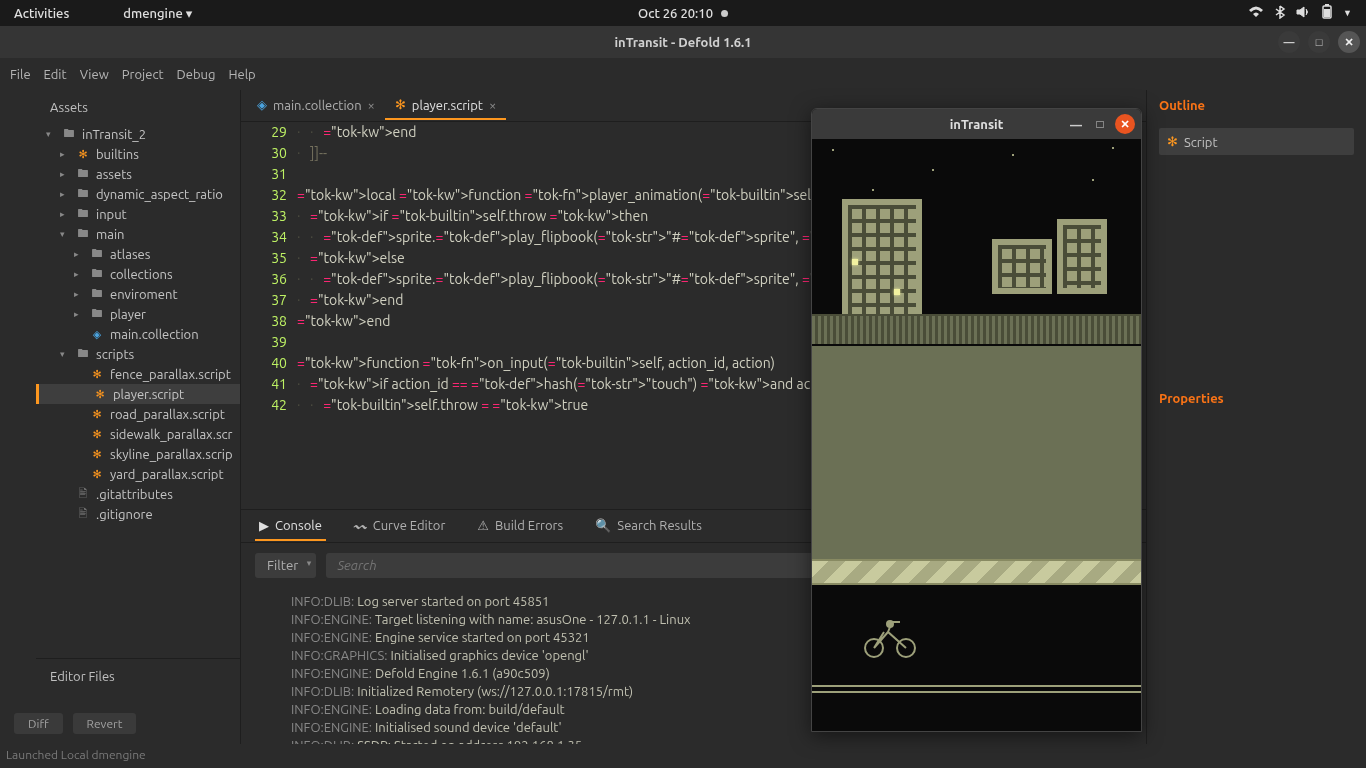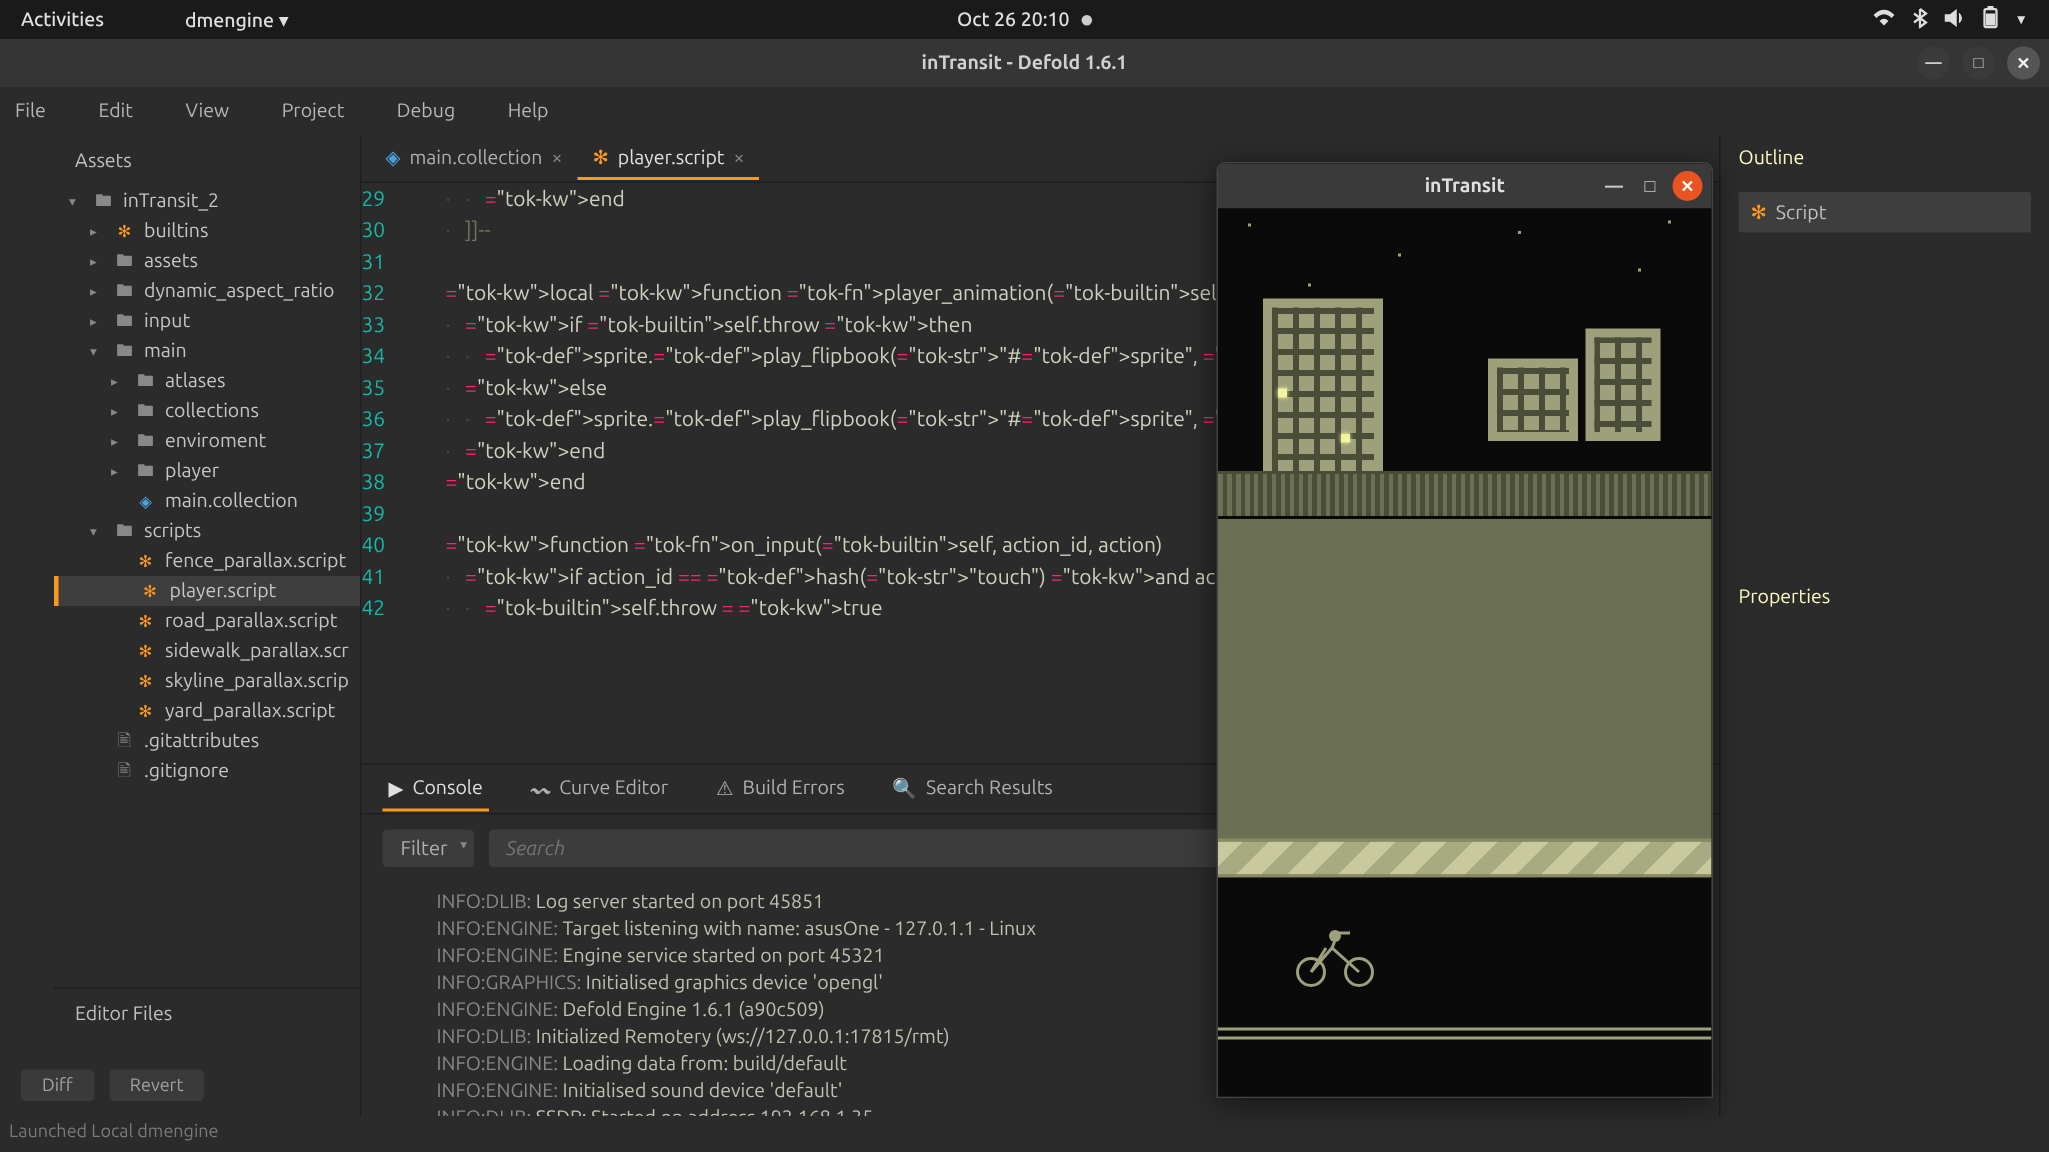--- a/index.html
+++ b/index.html
@@ -5,21 +5,21 @@
 * { margin: 0; padding: 0; box-sizing: border-box; font-family: Ubuntu, -apple-system, sans-serif; }
 body { background: #2b2b2b; color: #c0c0c0; font-size: 13px; overflow: hidden; height: 768px; width: 1366px; position: relative; }
 .topbar { height: 26px; background: #1a1a1a; display: flex; align-items: center; padding: 0 14px; color: #e0e0e0; font-weight: 500; }
 .topbar .tb-left { display: flex; gap: 54px; }
 .topbar .tb-center { position: absolute; left: 50%; transform: translateX(-50%); display: flex; align-items: center; gap: 8px; }
 .topbar .tb-right { margin-left: auto; display: flex; gap: 10px; align-items: center; }
 .topbar .dot { width: 7px; height: 7px; background: #ccc; border-radius: 50%; }
 .titlebar { height: 32px; background: #353535; display: flex; align-items: center; justify-content: center; color: #d0d0d0; font-weight: 600; font-size: 13px; position: relative; }
 .titlebar .win-controls { position: absolute; right: 6px; display: flex; gap: 8px; }
 .win-btn { width: 22px; height: 22px; border-radius: 50%; display: flex; align-items: center; justify-content: center; font-size: 11px; color: #222; cursor: pointer; }
-.menubar { height: 32px; display: flex; align-items: center; padding: 0 10px; gap: 35px; color: #b5b5b5; background: #2b2b2b; }
+.menubar { height: 32px; display: flex; align-items: center; padding: 0 10px; gap: 13px; color: #b5b5b5; background: #2b2b2b; }
 .menubar span { cursor: pointer; }
 .main-area { display: flex; height: calc(768px - 26px - 32px - 32px); }
 .left-panel { width: 205px; background: #2b2b2b; border-right: 1px solid #1e1e1e; display: flex; flex-direction: column; margin-left: 36px; }
 .panel-header { padding: 10px 14px; color: #c0c0c0; font-size: 13px; }
 .assets-tree { flex: 1; overflow: auto; }
 .tree-item { display: flex; align-items: center; padding: 3px 0 3px 10px; gap: 6px; color: #c5c5c5; cursor: pointer; white-space: nowrap; }
 .tree-item.selected { background: #3e3e3e; border-left: 3px solid #fd971f; padding-left: 7px; }
 .tree-caret { width: 10px; font-size: 9px; color: #888; }
 .tree-icon { width: 14px; height: 14px; display: inline-flex; align-items: center; justify-content: center; font-size: 11px; }
 .folder-icon { color: #888; }
@@ -29,40 +29,40 @@
 .changed-files { border-top: 1px solid #1e1e1e; padding: 10px 14px; flex: 0 0 110px; }
 .cf-buttons { display: flex; gap: 10px; position: absolute; bottom: 34px; left: 14px; }
 .cf-btn { background: #3a3a3a; border: none; color: #a0a0a0; padding: 4px 14px; border-radius: 3px; cursor: pointer; font-size: 12px; }
 .status-bar { position: absolute; bottom: 0; left: 0; right: 0; height: 24px; padding: 4px 6px; color: #7a7a7a; font-size: 12px; background: #2b2b2b; }
 .center-panel { flex: 1; display: flex; flex-direction: column; background: #2b2b2b; min-width: 0; }
 .editor-tabs { height: 32px; display: flex; align-items: center; border-bottom: 1px solid #1e1e1e; padding: 0 6px; }
 .editor-tab { display: flex; align-items: center; gap: 6px; padding: 6px 10px; color: #b0b0b0; cursor: pointer; border-bottom: 2px solid transparent; }
 .editor-tab.active { border-bottom: 2px solid #fd971f; color: #e0e0e0; }
 .tab-close { color: #888; font-size: 13px; }
 .code-area { flex: 1; display: flex; font-family: 'DejaVu Sans Mono', monospace; font-size: 14px; overflow: hidden; background: #2b2b2b; }
-.gutter { width: 56px; text-align: left; padding-right: 10px; color: #14b8a6; user-select: none; }
+.gutter { width: 56px; text-align: right; padding-right: 10px; color: #bef264; user-select: none; }
 .gutter div, .code-lines div { height: 21px; line-height: 21px; white-space: pre; }
 .code-lines { flex: 1; color: #d0d0c0; }
 .tok-op { color: #f92672; }
 .tok-cmt { color: #75715e; }
 .indent { color: #4a4a3f; }
 .bottom-tabs { height: 34px; display: flex; align-items: center; gap: 24px; padding: 0 14px; border-top: 1px solid #1e1e1e; border-bottom: 1px solid #1e1e1e; }
 .btab { display: flex; align-items: center; gap: 6px; padding: 6px 4px; cursor: pointer; color: #b0b0b0; border-bottom: 2px solid transparent; }
 .btab.active { border-bottom: 2px solid #fd971f; color: #e0e0e0; }
 .console-controls { display: flex; gap: 10px; padding: 10px 14px; }
 .filter-btn { background: #3c3c3c; border: none; color: #b0b0b0; padding: 5px 18px 5px 12px; border-radius: 3px; cursor: pointer; position: relative; }
 .filter-btn::after { content: '▾'; position: absolute; right: 5px; font-size: 9px; color: #888; }
 .search-input { flex: 1; background: #3c3c3c; border: none; color: #b0b0b0; padding: 5px 11px; border-radius: 3px; outline: none; font-style: italic; }
 .console-output { flex: 0 0 180px; padding: 4px 20px 4px 50px; font-family: 'DejaVu Sans Mono', monospace; font-size: 13px; color: #c0c0b0; overflow: auto; line-height: 18px; }
 .console-output div { white-space: pre; }
 .log-tag { color: #888; }
 .right-panel { width: 220px; background: #2b2b2b; border-left: 1px solid #1e1e1e; }
 .right-section { padding: 8px 12px; }
 .right-item { display: flex; align-items: center; gap: 6px; padding: 6px 8px; background: #3e3e3e; border-radius: 2px; }
-.right-header { color: #fef9c3; padding: 8px 12px; }
+.right-header { color: #f97316; padding: 8px 12px; font-weight: bold; }
 .game-window { position: absolute; left: 811px; top: 108px; width: 331px; height: 624px; background: #0a0a0a; border: 1px solid #444; border-radius: 6px 6px 0 0; box-shadow: 0 4px 20px rgba(0,0,0,0.5); overflow: hidden; }
 .game-titlebar { height: 30px; background: #3a3a3a; display: flex; align-items: center; justify-content: center; color: #e0e0e0; font-weight: 600; font-size: 13px; position: relative; }
 .game-titlebar .gwc { position: absolute; right: 6px; display: flex; gap: 6px; align-items: center; }
 .gwc .min-max { color: #ccc; font-size: 12px; width: 18px; text-align: center; cursor: pointer; }
 .gwc .close { width: 20px; height: 20px; background: #e95420; border-radius: 50%; display: flex; align-items: center; justify-content: center; color: #fff; font-size: 11px; cursor: pointer; }
 .game-canvas { position: relative; height: calc(100% - 30px); background: linear-gradient(#0a0a0a 0%, #0a0a0a 35%, #6b7055 35%, #6b7055 92%, #0a0a0a 92%); }
 .building { position: absolute; background: #9da07a; }
 .b1 { left: 30px; top: 60px; width: 80px; height: 140px; }
 .b2 { left: 180px; top: 100px; width: 60px; height: 55px; }
 .b3 { left: 245px; top: 80px; width: 50px; height: 75px; }

